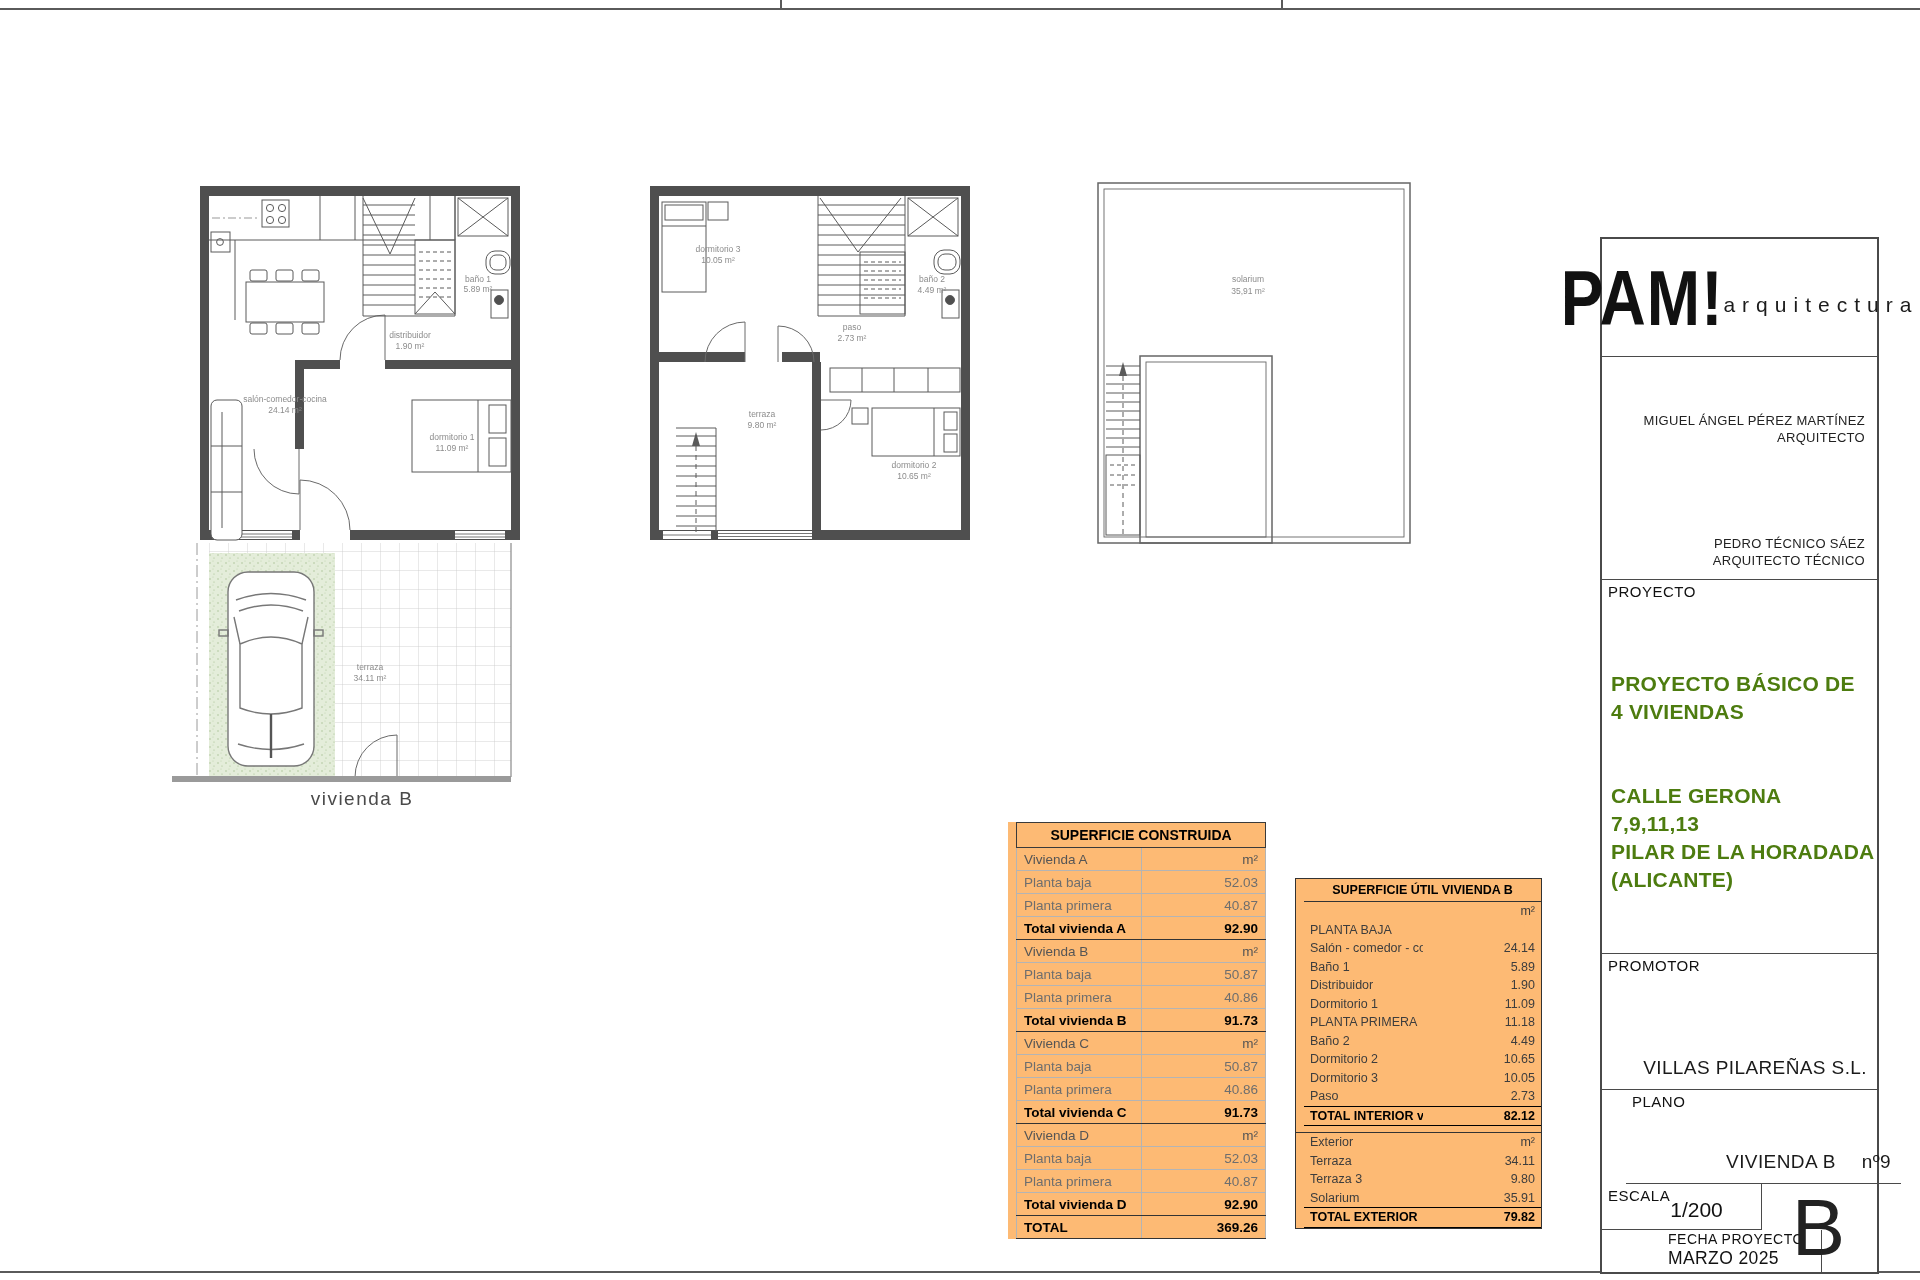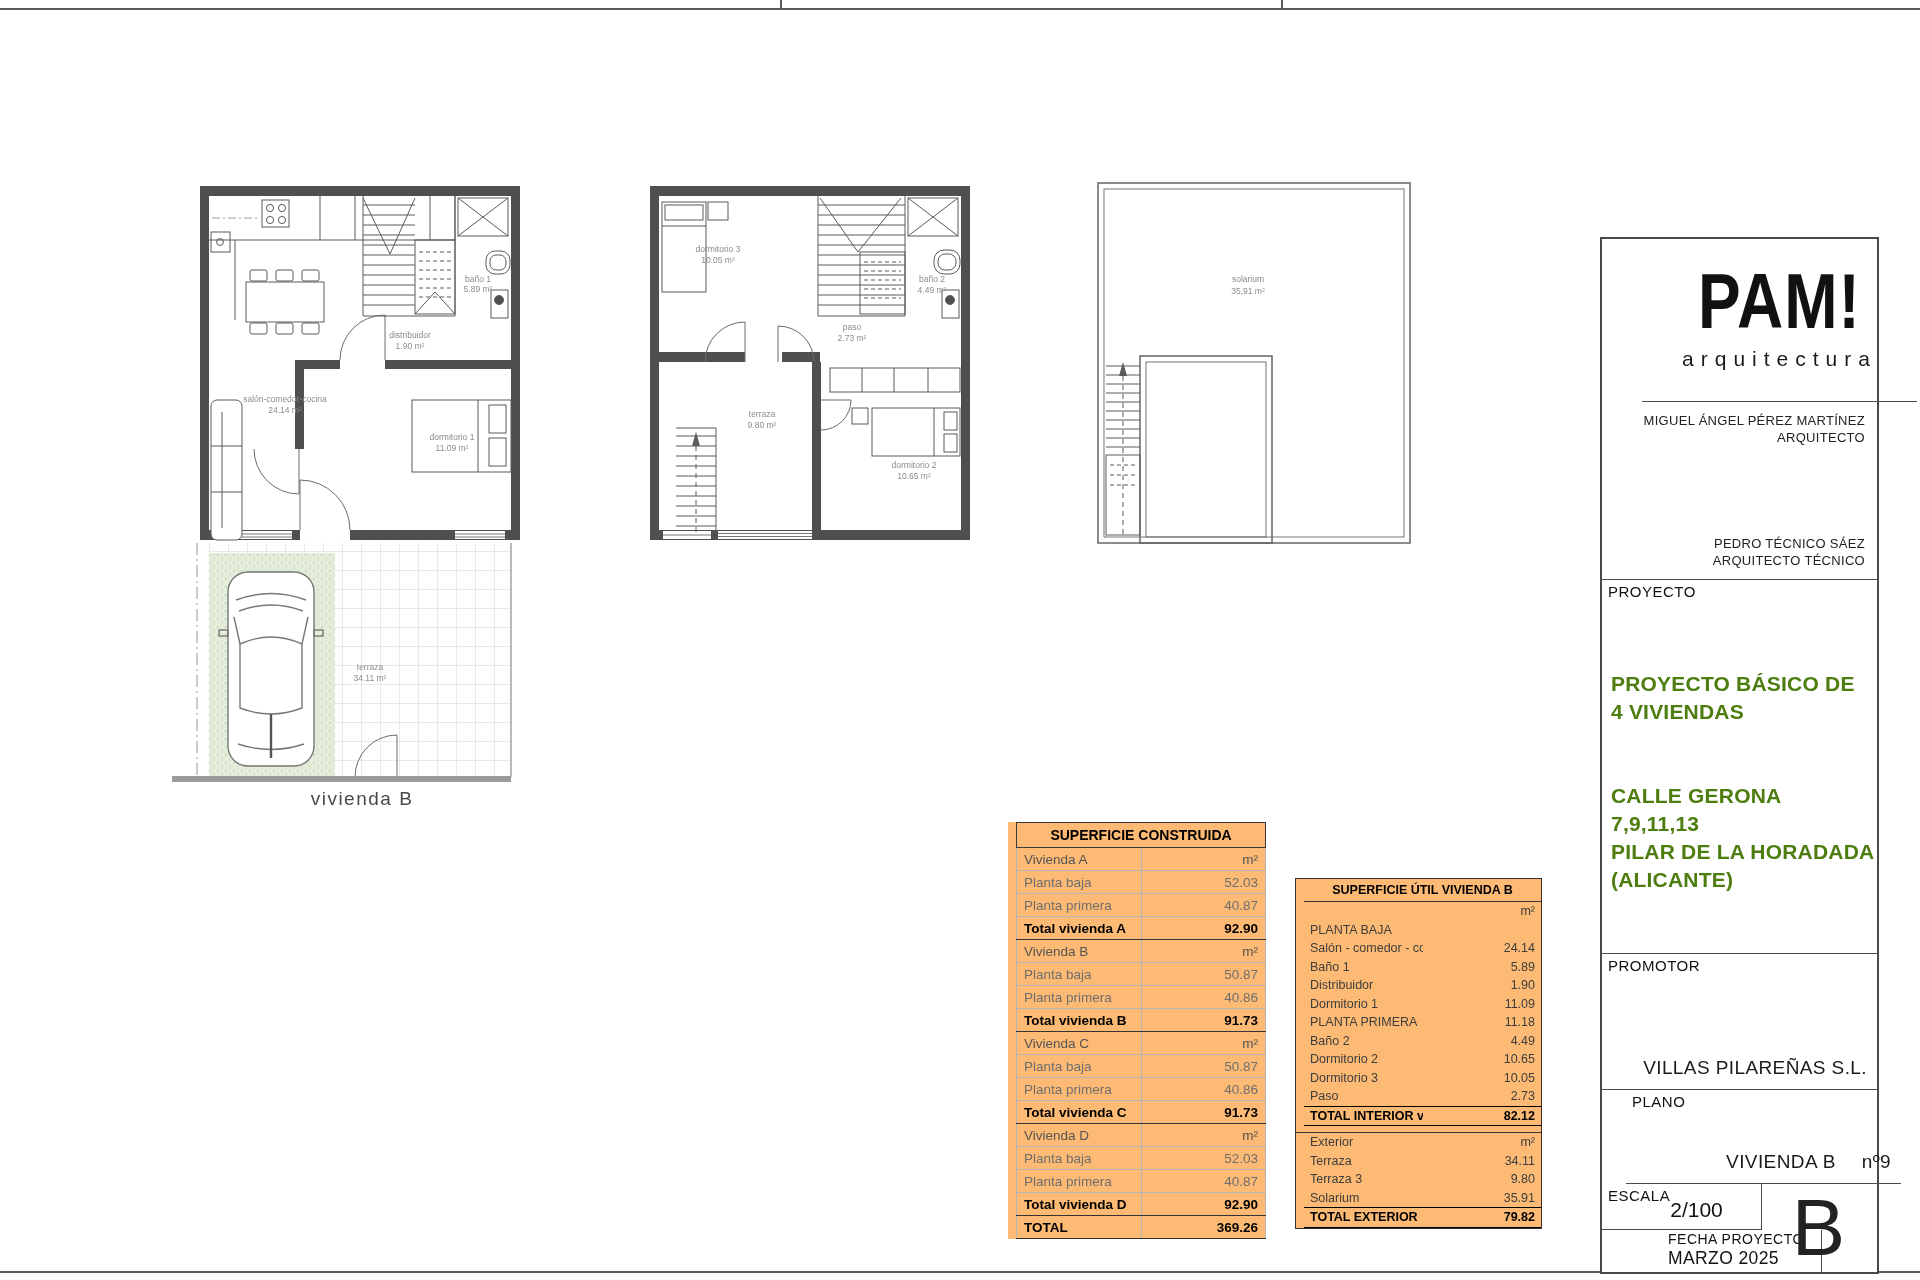--- a/index.html
+++ b/index.html
@@ -25,21 +25,21 @@
   #t2a{left:1295px;top:878px;width:237px;border:1.5px solid #333;padding-bottom:10px;}
   #t2b{left:1295px;top:1132px;width:237px;border:1.5px solid #333;}
   .t2 td{font-size:12.5px;color:#3d3d3d;padding:1px 6px;height:16.5px;border:none;overflow:hidden;white-space:nowrap;}
   .t2 tr.hd td{font-weight:bold;text-align:center;color:#000;border-bottom:1.5px solid #333;height:20px;}
   .t2 tr.t td{font-weight:bold;color:#000;border-top:1.8px solid #000;border-bottom:1.8px solid #000;}
 
   
   #tblock{left:1600px;top:237px;width:275px;height:1033px;border:2px solid #4a4a4a;background:#fff;}
   .sec{position:absolute;left:0;width:100%;box-sizing:border-box;border-bottom:1.6px solid #4a4a4a;}
   .seclabel{position:absolute;top:3px;left:6px;font-size:15px;color:#111;letter-spacing:.5px;}
-  #logo-box{top:0;height:163px;display:flex;flex-direction:column;align-items:center;justify-content:center;margin-left:40px;}
+  #logo-box{top:0;height:118px;display:flex;flex-direction:row;align-items:center;justify-content:center;}
   #logo-main{font-size:64px;font-weight:900;letter-spacing:1px;color:#111;transform:scaleY(1.22);line-height:64px;}
   #logo-sub{font-size:21px;letter-spacing:7px;color:#1c1c1c;margin-top:14px;}
   #arch-box{top:163px;height:178px;}
   .archname{position:absolute;right:12px;text-align:right;font-size:13px;line-height:17px;color:#222;letter-spacing:.3px;}
   #arch1{top:10px;} #arch2{bottom:10px;}
   #proy-box{top:341px;height:374px;}
   .proy-bold{position:absolute;left:9px;font-weight:bold;font-size:21px;line-height:28px;color:#4d7c0f;letter-spacing:.2px;}
   #proy-title{top:90px;} #proy-addr{top:202px;}
   #prom-box{top:715px;height:136px;}
   .big-val{position:absolute;right:10px;bottom:10px;font-size:19px;color:#1a1a1a;letter-spacing:.4px;}
@@ -501,21 +501,21 @@
     <div id="plano-box" class="sec">
       <div class="seclabel">PLANO</div>
       <div class="big-val" id="plano-val">
         <span>VIVIENDA B</span><span class="gap"></span><span>nº9</span>
       </div>
     </div>
 
     <div id="bottom-row" class="sec">
       <div id="escala-box">
         <div class="seclabel">ESCALA</div>
-        <div id="escala-val">2/100</div>
+        <div id="escala-val">1/200</div>
       </div>
       <div id="fecha-box">
         <div class="seclabel">FECHA PROYECTO</div>
         <div id="fecha-val">MARZO 2025</div>
       </div>
       <div id="sheetletter-box">
         <div id="sheetletter">B</div>
       </div>
     </div>
 

